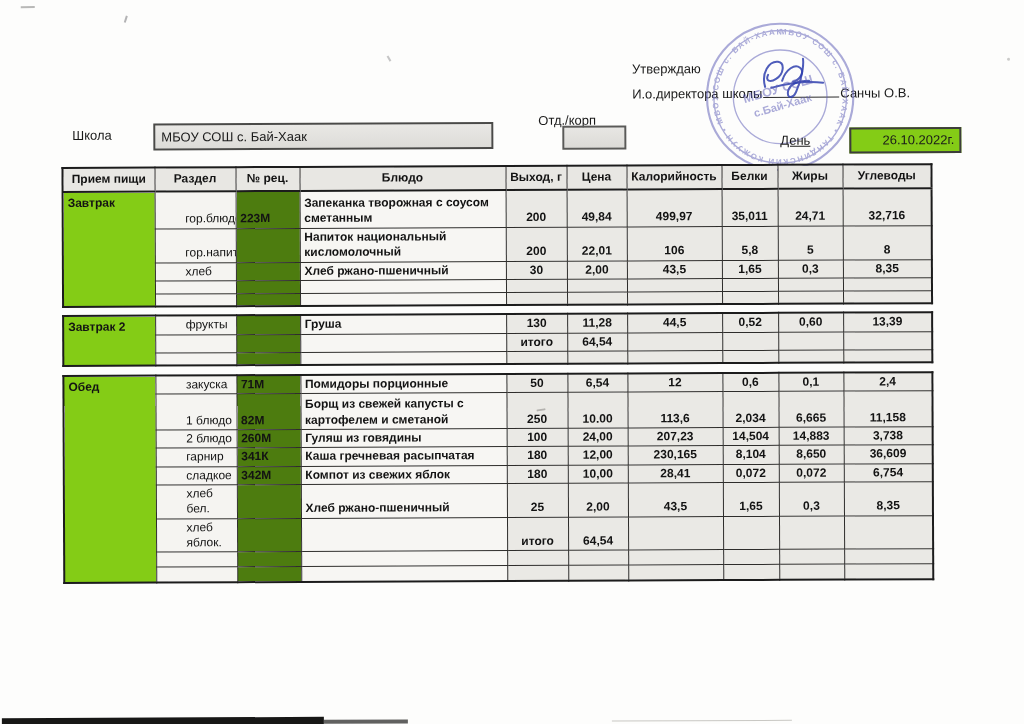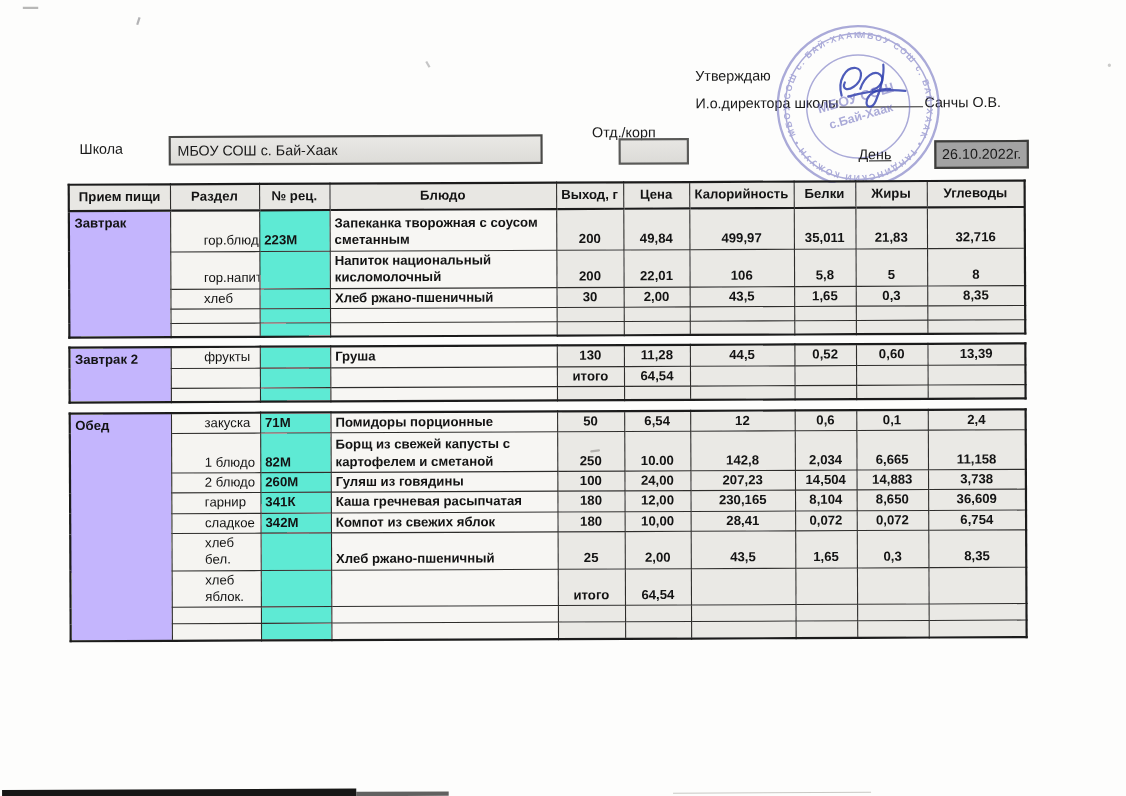--- a/index.html
+++ b/index.html
@@ -33,43 +33,43 @@
     font-size:13px;line-height:23px;padding-left:6px;
   }
   .dept-label{left:493px;top:113px;margin-left:46px;}
   .dept-box{
     position:absolute;left:563px;top:126px;width:60px;height:20px;
     border:2px solid #5a5a58;background:linear-gradient(#e7e6e3,#dcdbd7);
   }
   .day-label{left:781px;top:134px;text-decoration:underline;}
   .date-box{
     position:absolute;left:850px;top:129px;width:82px;height:22px;
-    border:2px solid #3d3d3b;background:#a3a3a3;
-    font-size:13px;line-height:22px;text-align:center;
+    border:2px solid #3d3d3b;background:#84cc16;
+    font-size:13px;line-height:22px;text-align:center;padding-left:26px;
   }
 
   
   #table-area{position:absolute;left:62px;top:165px;width:872px;}
   table.doc-table{
     border-collapse:collapse;table-layout:fixed;width:869px;
     font-family:"Liberation Sans",sans-serif;font-size:12px;color:#131313;
     border:2px solid #1c1c1c;
   }
   .gap1{height:7px;} .gap2{height:8px;}
   .doc-table th,.doc-table td{
     border:1px solid #2e2d2b;padding:1px 4px;overflow:hidden;
     vertical-align:bottom;line-height:1.28;
   }
   .doc-table th{
     font-weight:bold;text-align:center;vertical-align:middle;
     background:#e8e7e3;height:20px;border-bottom:2px solid #1c1c1c;
   }
-  td.meal{font-weight:bold;vertical-align:top;background:#c4b5fd;padding-top:3px;}
+  td.meal{font-weight:bold;vertical-align:top;background:#84cc16;padding-top:3px;}
   td.sec{background:#f5f4f1;padding-left:30px;}
-  td.rec{background:#5eead4;font-weight:bold;}
+  td.rec{background:#4d7c0f;font-weight:bold;}
   td.dish{background:#f7f6f3;font-weight:bold;}
   td.num{background:#eae9e5;font-weight:bold;text-align:center;}
 
   
   .scan-bar{position:absolute;left:0;top:716px;width:322px;height:8px;background:#171716;}
   .scan-bar2{position:absolute;left:322px;top:719px;width:84px;height:4px;background:#3a3a38;opacity:.8;}
   .scan-bar3{position:absolute;left:610px;top:721px;width:180px;height:1px;background:#c9c8c4;}
   .mark1{position:absolute;left:22px;top:4px;width:14px;height:2px;background:#8a8a88;opacity:.6;}
   .mark2{position:absolute;left:126px;top:14px;width:2px;height:7px;background:#77777a;opacity:.55;transform:rotate(18deg);}
   .mark3{position:absolute;left:389px;top:55px;width:2px;height:6px;background:#8d8d90;opacity:.5;transform:rotate(-30deg);}
@@ -143,21 +143,21 @@
         <tbody>
           <tr style="height: 37px;">
             <td class="meal" rowspan="5">Завтрак</td>
             <td class="sec">гор.блюдо</td>
             <td class="rec">223М</td>
             <td class="dish">Запеканка творожная с соусом сметанным</td>
             <td class="num">200</td>
             <td class="num">49,84</td>
             <td class="num">499,97</td>
             <td class="num">35,011</td>
-            <td class="num">21,83</td>
+            <td class="num">24,71</td>
             <td class="num">32,716</td>
           </tr>
           <tr style="height: 34px;">
             <td class="sec">гор.напиток</td>
             <td class="rec"></td>
             <td class="dish">Напиток национальный кисломолочный</td>
             <td class="num">200</td>
             <td class="num">22,01</td>
             <td class="num">106</td>
             <td class="num">5,8</td>
@@ -276,21 +276,21 @@
             <td class="num">0,6</td>
             <td class="num">0,1</td>
             <td class="num">2,4</td>
           </tr>
           <tr style="height: 36px;">
             <td class="sec">1 блюдо</td>
             <td class="rec">82М</td>
             <td class="dish">Борщ из свежей капусты с картофелем и сметаной</td>
             <td class="num">250</td>
             <td class="num">10.00</td>
-            <td class="num">142,8</td>
+            <td class="num">113,6</td>
             <td class="num">2,034</td>
             <td class="num">6,665</td>
             <td class="num">11,158</td>
           </tr>
           <tr style="height: 14px;">
             <td class="sec">2 блюдо</td>
             <td class="rec">260М</td>
             <td class="dish">Гуляш из говядины</td>
             <td class="num">100</td>
             <td class="num">24,00</td>

